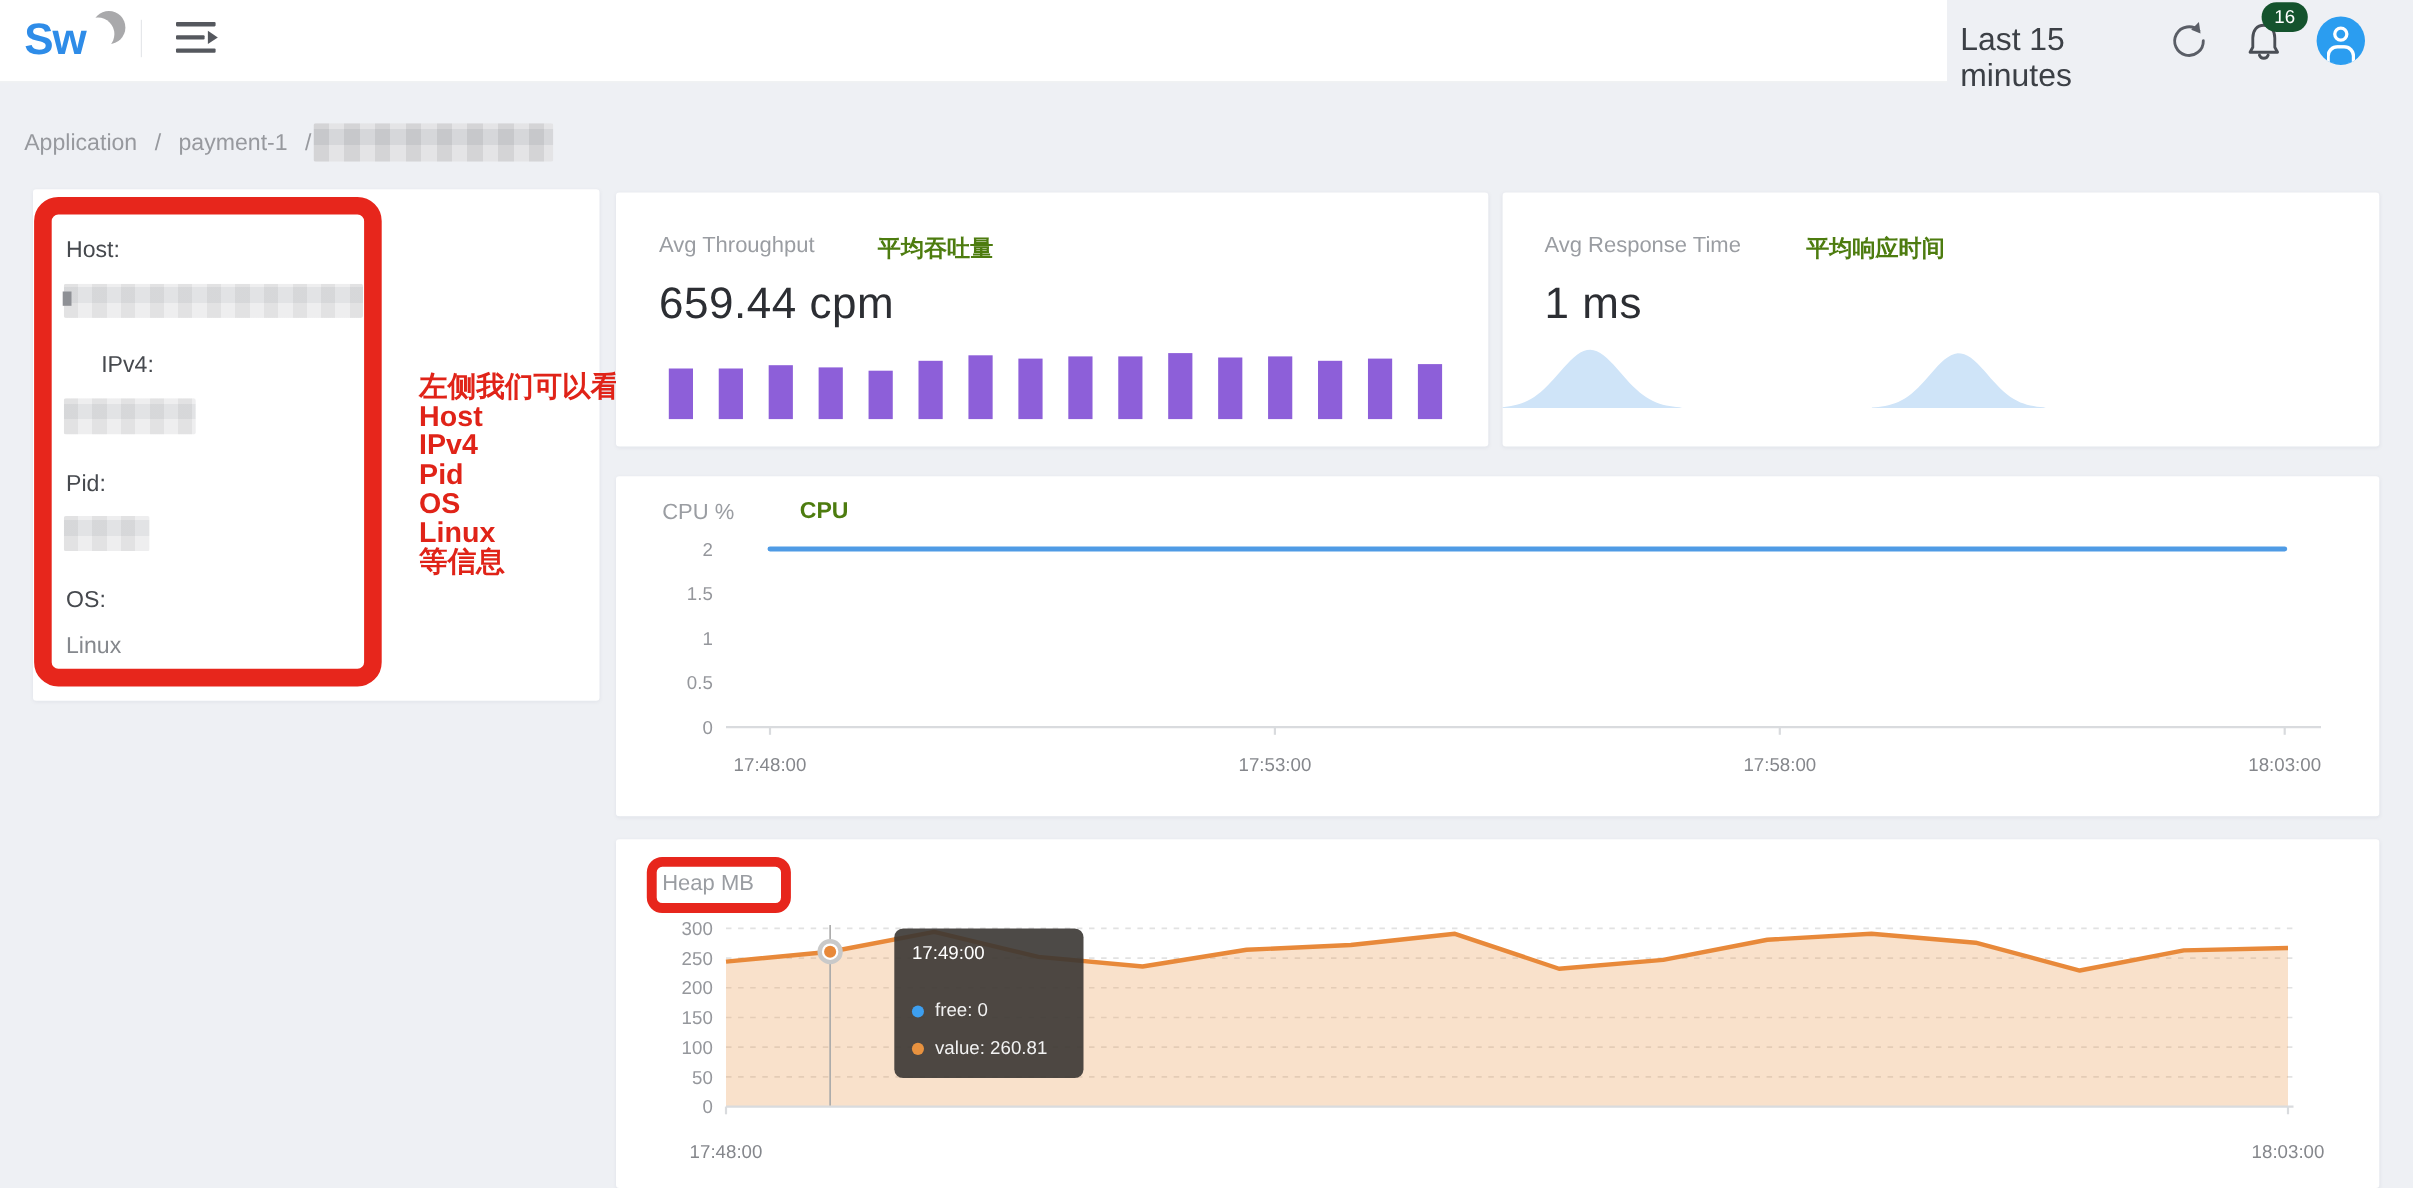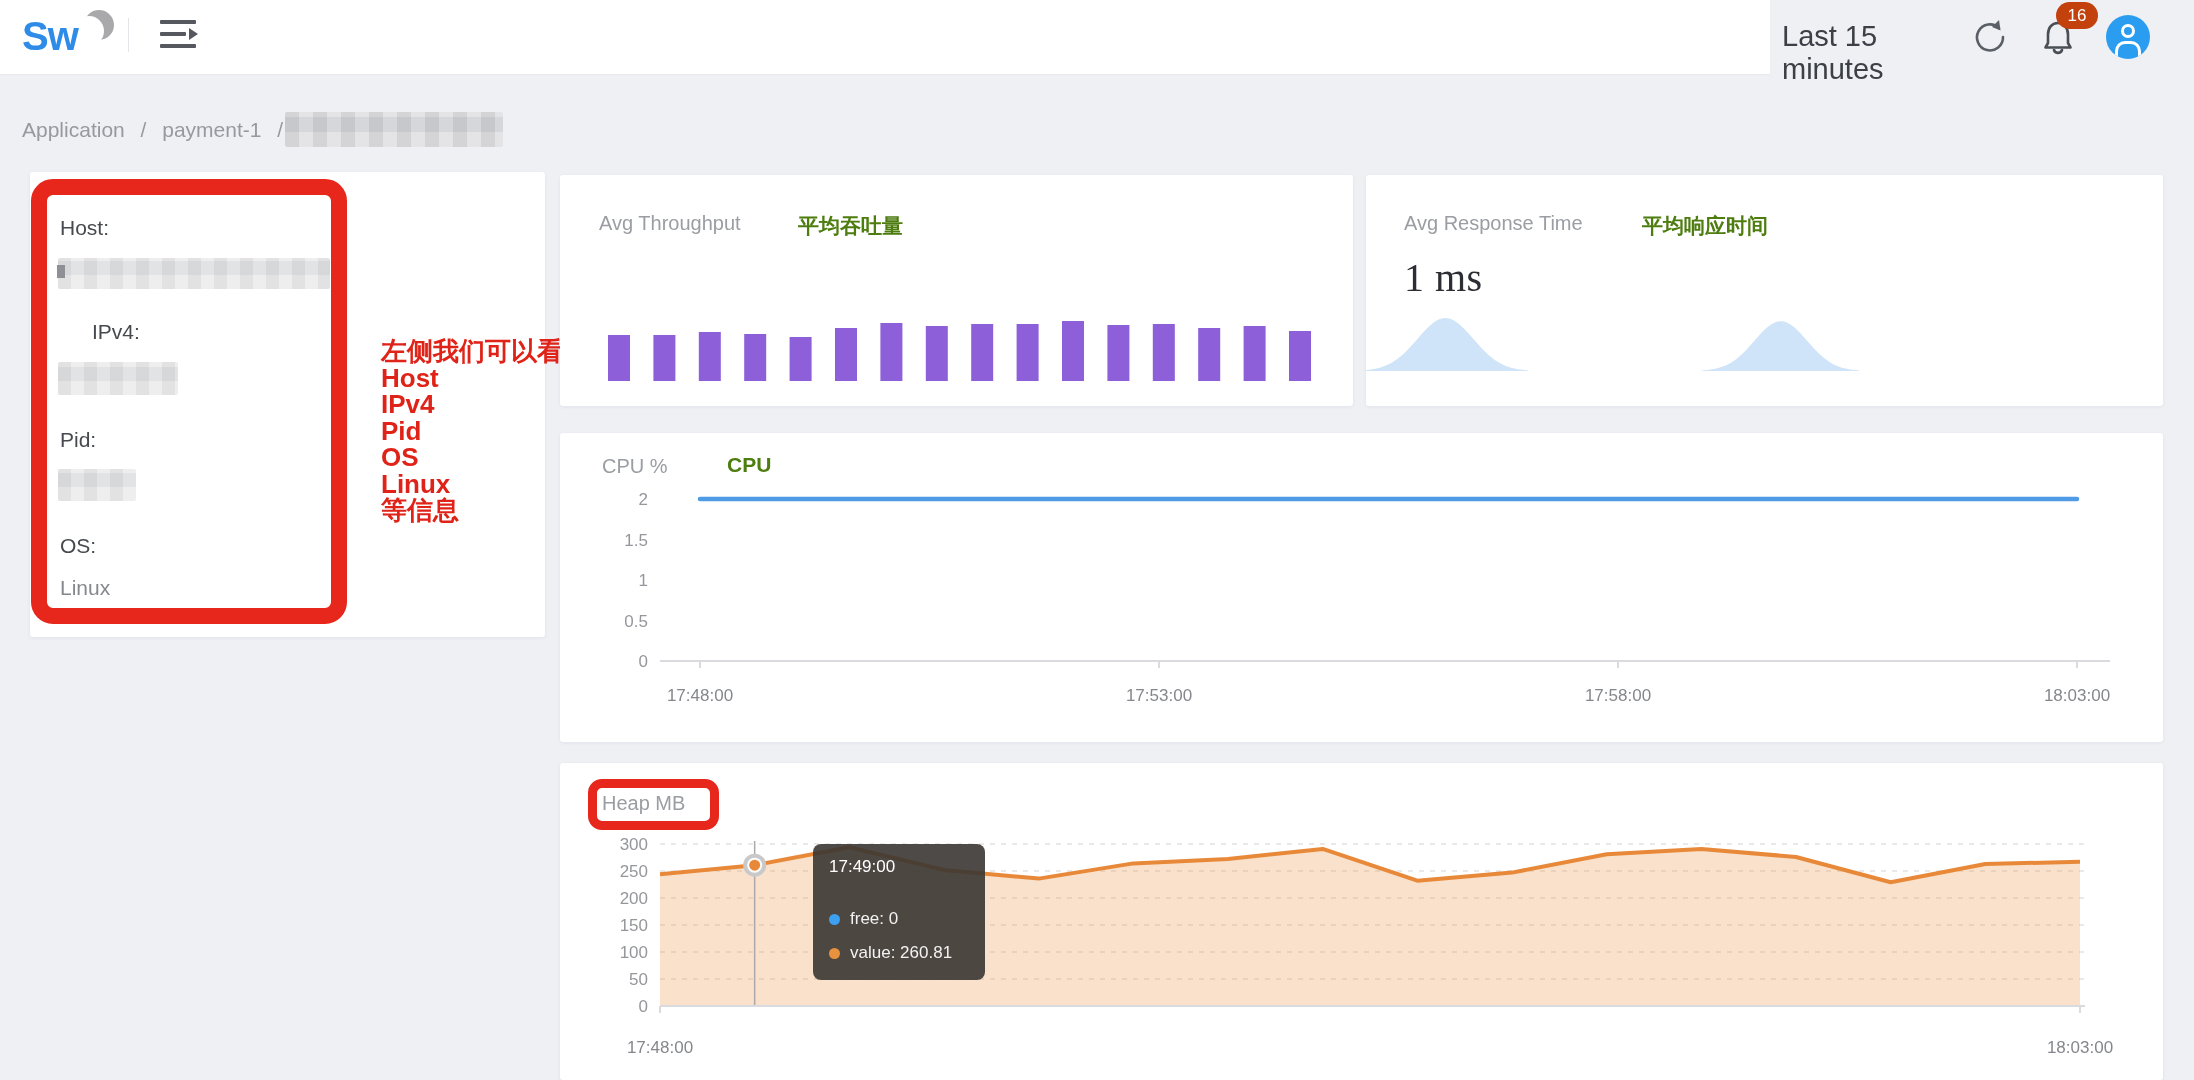--- a/index.html
+++ b/index.html
@@ -14,21 +14,21 @@
   .logo .moon-cut { position:absolute; left:52px; top:6px; width:30px; height:30px; border-radius:50%; background:#fff; }
   .logo .logo-text { position:absolute; left:0; top:4px; font-size:40px; font-weight:bold; color:#2e8ce8; letter-spacing:-1px; }
   .top-divider { position:absolute; left:128px; top:18px; width:1px; height:34px; background:#e3e5e8; }
   .menu-toggle { position:absolute; left:160px; top:18px; width:40px; height:36px; cursor:pointer; }
   .menu-toggle .bar { position:absolute; left:0; height:4px; width:36px; background:#55585e; border-radius:1px; }
   .menu-toggle .b1 { top:2px; } .menu-toggle .b2 { top:14px; width:26px; } .menu-toggle .b3 { top:26px; }
   .menu-toggle .arrow { position:absolute; left:29px; top:10px; width:0; height:0; border-top:6px solid transparent; border-bottom:6px solid transparent; border-left:9px solid #55585e; }
   .time-range { position:absolute; left:1782px; top:20px; font-size:29px; color:#3c4046; cursor:pointer; }
   .refresh-btn { position:absolute; left:1968px; top:15px; width:44px; height:44px; cursor:pointer; }
   .bell-btn { position:absolute; left:2036px; top:16px; width:44px; height:44px; cursor:pointer; }
-  .badge { position:absolute; left:2056px; top:2px; min-width:42px; height:27px; background:#c2410c; color:#fff; border-radius:14px; font-size:17px; line-height:27px; text-align:center; padding:0 8px; }
+  .badge { position:absolute; left:2056px; top:2px; min-width:42px; height:27px; background:#14532d; color:#fff; border-radius:14px; font-size:17px; line-height:27px; text-align:center; padding:0 8px; }
   .avatar { position:absolute; left:2106px; top:15px; width:44px; height:44px; border-radius:50%; background:#2b9df0; overflow:hidden; cursor:pointer; }
   .avatar .head { position:absolute; left:15px; top:9px; width:14px; height:14px; border-radius:50%; border:3px solid #fff; }
   .avatar .body { position:absolute; left:9px; top:26px; width:26px; height:16px; border-radius:10px 10px 0 0; border:3px solid #fff; border-bottom:none; }
 
   
   .breadcrumb { position:absolute; left:22px; top:118px; font-size:21px; color:#97999e; }
   .breadcrumb span { margin-right:10px; }
   .crumb { cursor:pointer; }
   .mosaic { background:repeating-linear-gradient(90deg, rgba(0,0,0,0.07) 0 14px, rgba(0,0,0,0) 14px 28px),
              repeating-linear-gradient(0deg, #e4e4e6 0 15px, #d6d7da 15px 30px); border-radius:2px; }
@@ -129,20 +129,21 @@
 Host
 IPv4
 Pid
 OS
 Linux
 等信息</div>
 
   <div class="card card-tp"></div>
   <div class="card-title" style="left:599px; top:212px;">Avg Throughput</div>
   <div class="red-label" style="left:798px; top:212px;">平均吞吐量</div>
+  <div class="big-value" style="left:599px; top:254px;">659.44 cpm</div>
   <svg id="tp-chart" class="chart-svg" style="left:598px; top:296px;" width="730" height="95">
       <rect x="10.0" y="39" width="22" height="46" fill="#8d5fd9"></rect>
       <rect x="55.4" y="39" width="22" height="46" fill="#8d5fd9"></rect>
       <rect x="100.8" y="36" width="22" height="49" fill="#8d5fd9"></rect>
       <rect x="146.2" y="38" width="22" height="47" fill="#8d5fd9"></rect>
       <rect x="191.6" y="41" width="22" height="44" fill="#8d5fd9"></rect>
       <rect x="237.0" y="32" width="22" height="53" fill="#8d5fd9"></rect>
       <rect x="282.4" y="27" width="22" height="58" fill="#8d5fd9"></rect>
       <rect x="327.8" y="30" width="22" height="55" fill="#8d5fd9"></rect>
       <rect x="373.2" y="28" width="22" height="57" fill="#8d5fd9"></rect>
@@ -151,21 +152,21 @@
       <rect x="509.4" y="29" width="22" height="56" fill="#8d5fd9"></rect>
       <rect x="554.8" y="28" width="22" height="57" fill="#8d5fd9"></rect>
       <rect x="600.2" y="32" width="22" height="53" fill="#8d5fd9"></rect>
       <rect x="645.6" y="30" width="22" height="55" fill="#8d5fd9"></rect>
       <rect x="691.0" y="35" width="22" height="50" fill="#8d5fd9"></rect>
     </svg>
 
   <div class="card card-rt"></div>
   <div class="card-title" style="left:1404px; top:212px;">Avg Response Time</div>
   <div class="red-label" style="left:1642px; top:212px;">平均响应时间</div>
-  <div class="big-value" style="left:1404px; top:254px;font-family:Liberation Serif, serif;">1 ms</div>
+  <div class="big-value" style="left:1404px; top:254px;">1 ms</div>
   <svg id="rt-chart" class="chart-svg" style="left:1366px; top:303px;" width="512" height="72">
       <path d="M -4.3 68 L -4.3 67.4 L -1.3 67.2 L 1.7 66.9 L 4.7 66.5 L 7.7 66.0 L 10.7 65.4 L 13.7 64.7 L 16.7 63.8 L 19.7 62.6 L 22.7 61.3 L 25.7 59.7 L 28.7 57.8 L 31.7 55.7 L 34.7 53.3 L 37.7 50.7 L 40.7 47.7 L 43.7 44.6 L 46.7 41.3 L 49.7 37.9 L 52.7 34.5 L 55.7 31.1 L 58.7 27.8 L 61.7 24.7 L 64.7 21.9 L 67.7 19.5 L 70.7 17.5 L 73.7 16.1 L 76.7 15.2 L 79.7 15.0 L 82.7 15.4 L 85.7 16.3 L 88.7 17.9 L 91.7 19.9 L 94.7 22.4 L 97.7 25.3 L 100.7 28.4 L 103.7 31.7 L 106.7 35.2 L 109.7 38.6 L 112.7 42.0 L 115.7 45.3 L 118.7 48.3 L 121.7 51.2 L 124.7 53.8 L 127.7 56.2 L 130.7 58.2 L 133.7 60.0 L 136.7 61.6 L 139.7 62.9 L 142.7 64.0 L 145.7 64.9 L 148.7 65.6 L 151.7 66.2 L 154.7 66.6 L 157.7 67.0 L 160.7 67.2 L 163.1 68 Z" fill="#cfe4f8"></path>
       <path d="M 335.7 68 L 335.7 67.4 L 338.7 67.2 L 341.7 66.9 L 344.7 66.5 L 347.7 66.0 L 350.7 65.4 L 353.7 64.6 L 356.7 63.6 L 359.7 62.4 L 362.7 60.9 L 365.7 59.2 L 368.7 57.2 L 371.7 54.9 L 374.7 52.3 L 377.7 49.5 L 380.7 46.4 L 383.7 43.1 L 386.7 39.7 L 389.7 36.3 L 392.7 32.9 L 395.7 29.6 L 398.7 26.6 L 401.7 23.9 L 404.7 21.7 L 407.7 19.9 L 410.7 18.8 L 413.7 18.2 L 416.7 18.3 L 419.7 19.1 L 422.7 20.4 L 425.7 22.3 L 428.7 24.7 L 431.7 27.5 L 434.7 30.6 L 437.7 33.9 L 440.7 37.3 L 443.7 40.8 L 446.7 44.1 L 449.7 47.3 L 452.7 50.3 L 455.7 53.1 L 458.7 55.6 L 461.7 57.8 L 464.7 59.7 L 467.7 61.4 L 470.7 62.8 L 473.7 63.9 L 476.7 64.9 L 479.7 65.6 L 482.7 66.2 L 485.7 66.7 L 488.7 67.0 L 491.7 67.3 L 493.8 68 Z" fill="#cfe4f8"></path>
     </svg>
 
   <div class="card card-cpu"></div>
   <div class="card-title" style="left:602px; top:455px;">CPU %</div>
   <div class="red-label" style="left:727px; top:453px;">CPU</div>
   <svg id="cpu-chart" class="chart-svg" style="left:560px; top:433px;" width="1602" height="309">
       <line x1="100" y1="228" x2="1550" y2="228" stroke="#d9dbde" stroke-width="2"></line>

